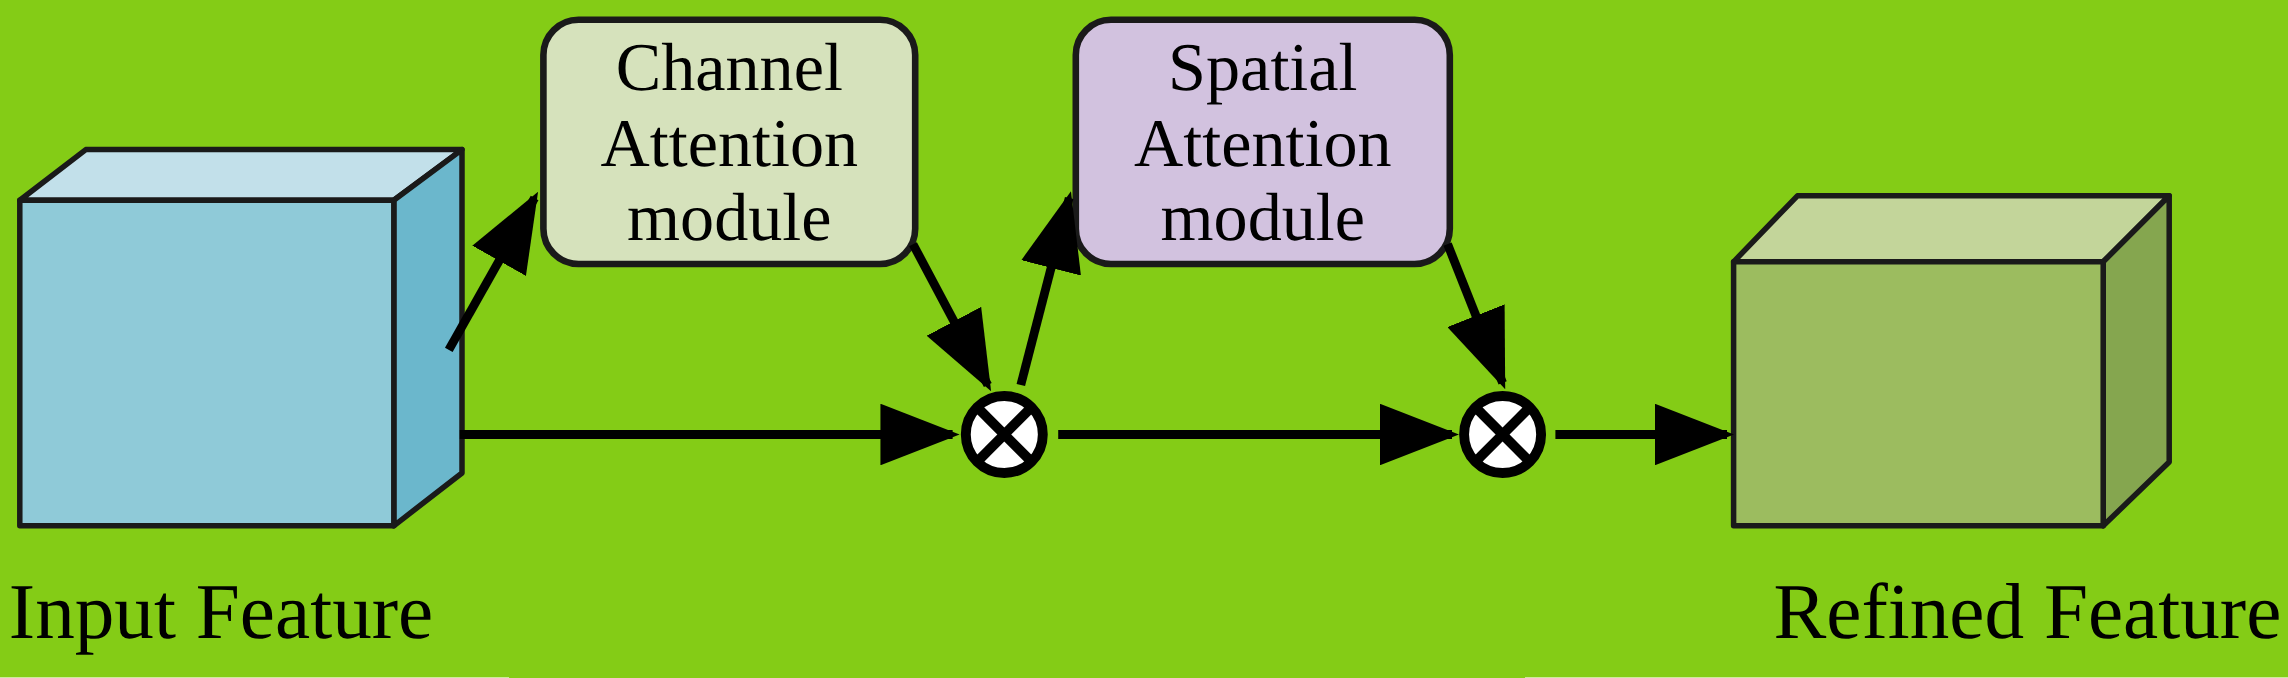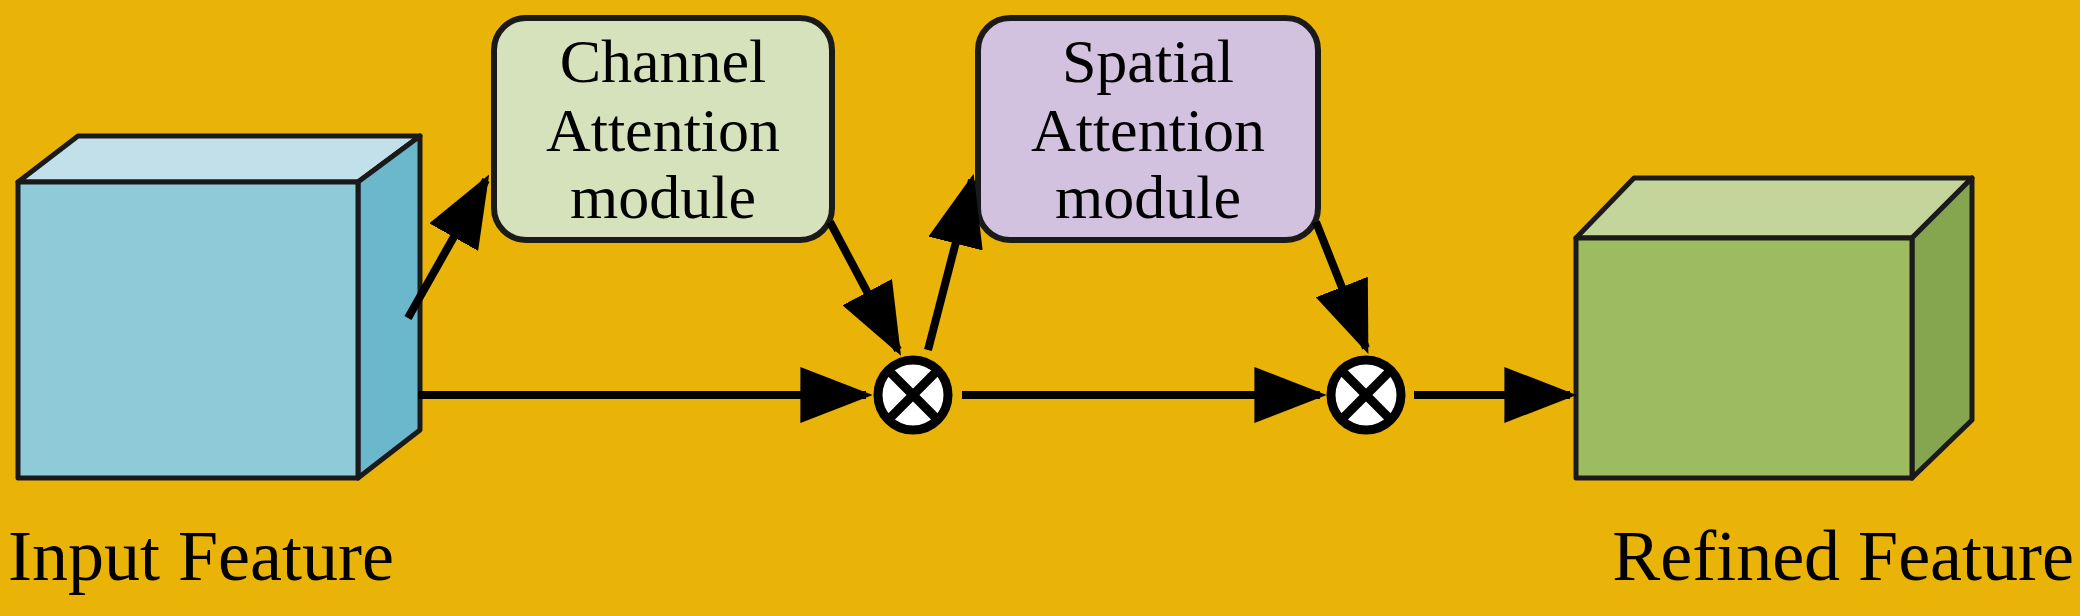--- a/index.html
+++ b/index.html
@@ -10,21 +10,21 @@
   body {
     width: 2080px;
     height: 616px;
     overflow: hidden;
     font-family: "Liberation Serif", "DejaVu Serif", serif;
   }
   #diagram-root {
     position: relative;
     width: 2080px;
     height: 616px;
-    background: #eab308;
+    background: #84cc16;
   }
   svg.diagram-canvas {
     position: absolute;
     top: 0;
     left: 0;
     width: 2080px;
     height: 616px;
     display: block;
   }
   .box-label-text {

